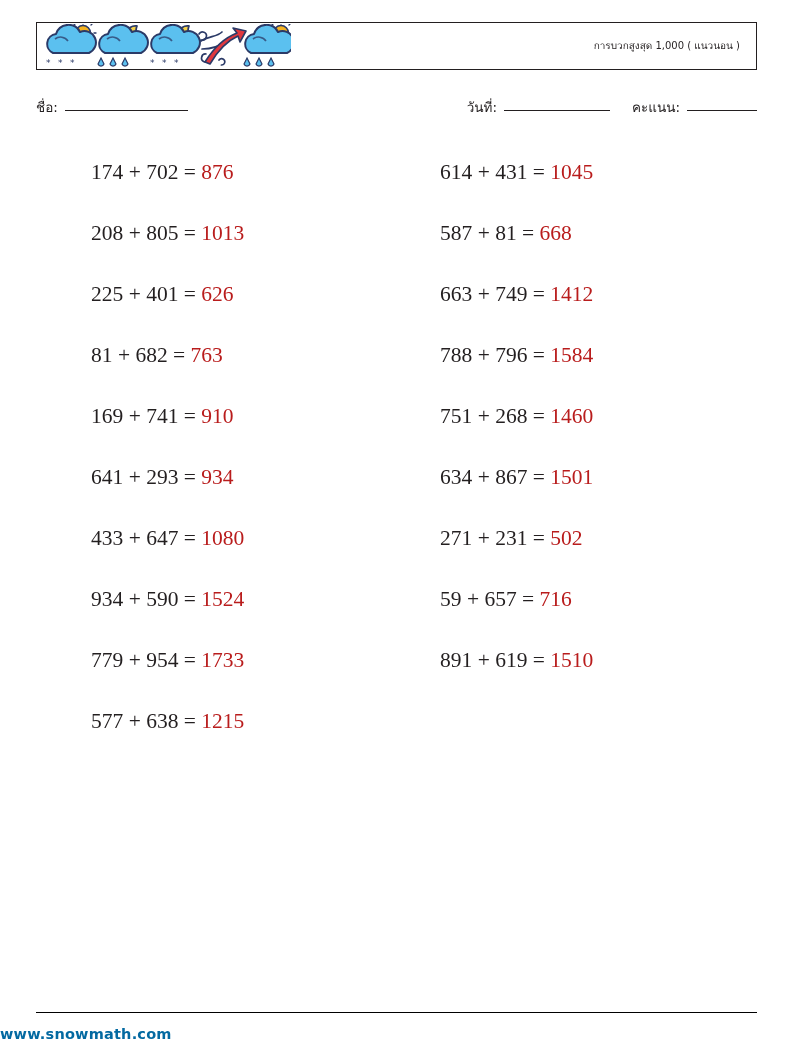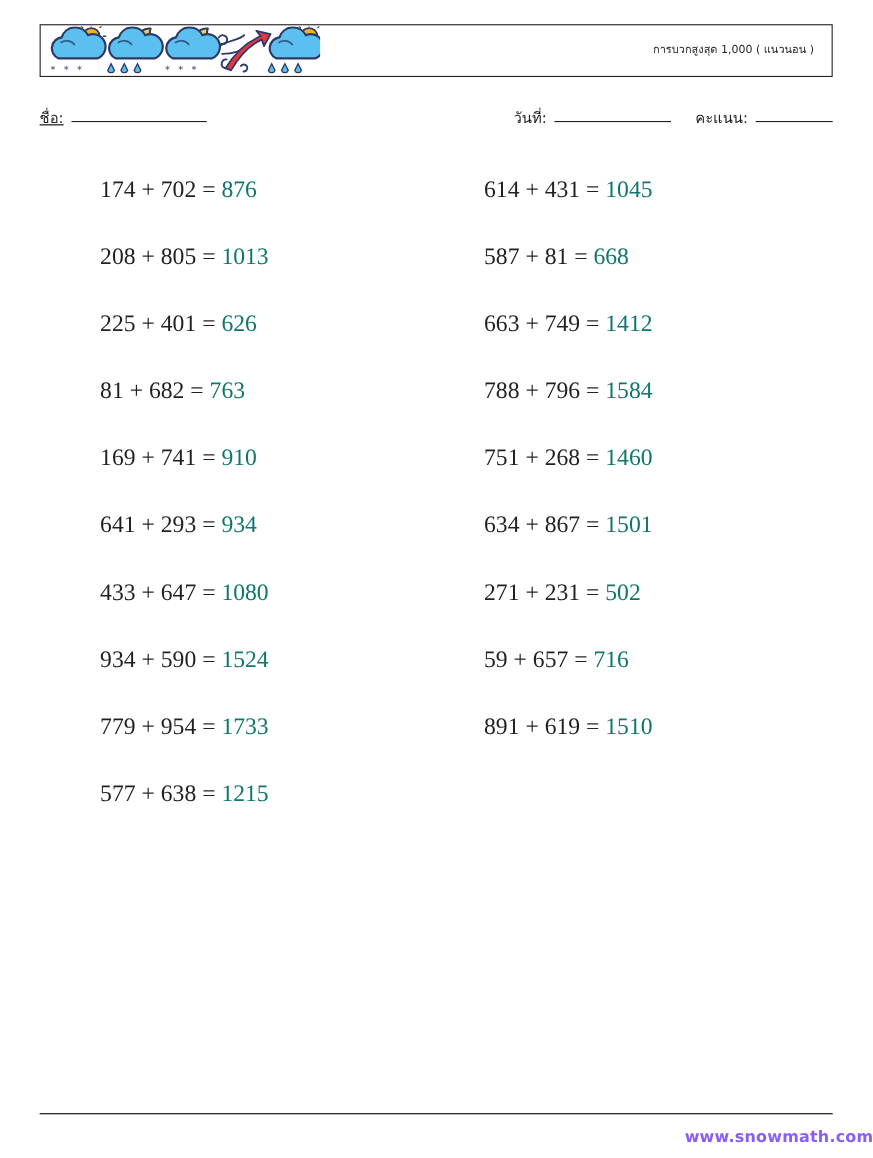--- a/index.html
+++ b/index.html
@@ -61,21 +61,20 @@
     width: 721px;
     height: 24px;
   }
   .meta-left {
     position: absolute;
     left: 0;
     top: 0;
     display: flex;
     align-items: baseline;
     white-space: nowrap;
-    text-decoration: underline;
   }
   .meta-right {
     position: absolute;
     right: 0;
     top: 0;
     display: flex;
     align-items: baseline;
     white-space: nowrap;
   }
   .meta-label {
@@ -111,41 +110,41 @@
   .col-right { left: 393px; }
 
   .prob-row {
     height: 61px;
     line-height: 61px;
     font-size: 21.5px;
     color: #231f20;
     white-space: nowrap;
   }
   .prob-expr { color: #231f20; margin-left: 47px; }
-  .prob-ans  { color: #0f766e; text-align: center; }
+  .prob-ans  { color: #b91c1c; text-align: center; }
 
   
   .footer-rule {
     position: absolute;
     left: 36px;
     top: 1012px;
     width: 721px;
     border-bottom: 1.6px solid #000000;
     height: 0;
   }
   .footer-text {
     position: absolute;
     left: 0;
     top: 1026px;
     width: 794px;
-    text-align: right;
+    text-align: left;
     font-family: "DejaVu Sans", "Liberation Sans", sans-serif;
     font-size: 14.5px;
     font-weight: bold;
-    color: #8b5cf6;
+    color: #0369a1;
     letter-spacing: 0.2px;
   }
 </style>
 </head>
 <body>
 
 <div class="sheet">
 
   <div class="header-box">
 

